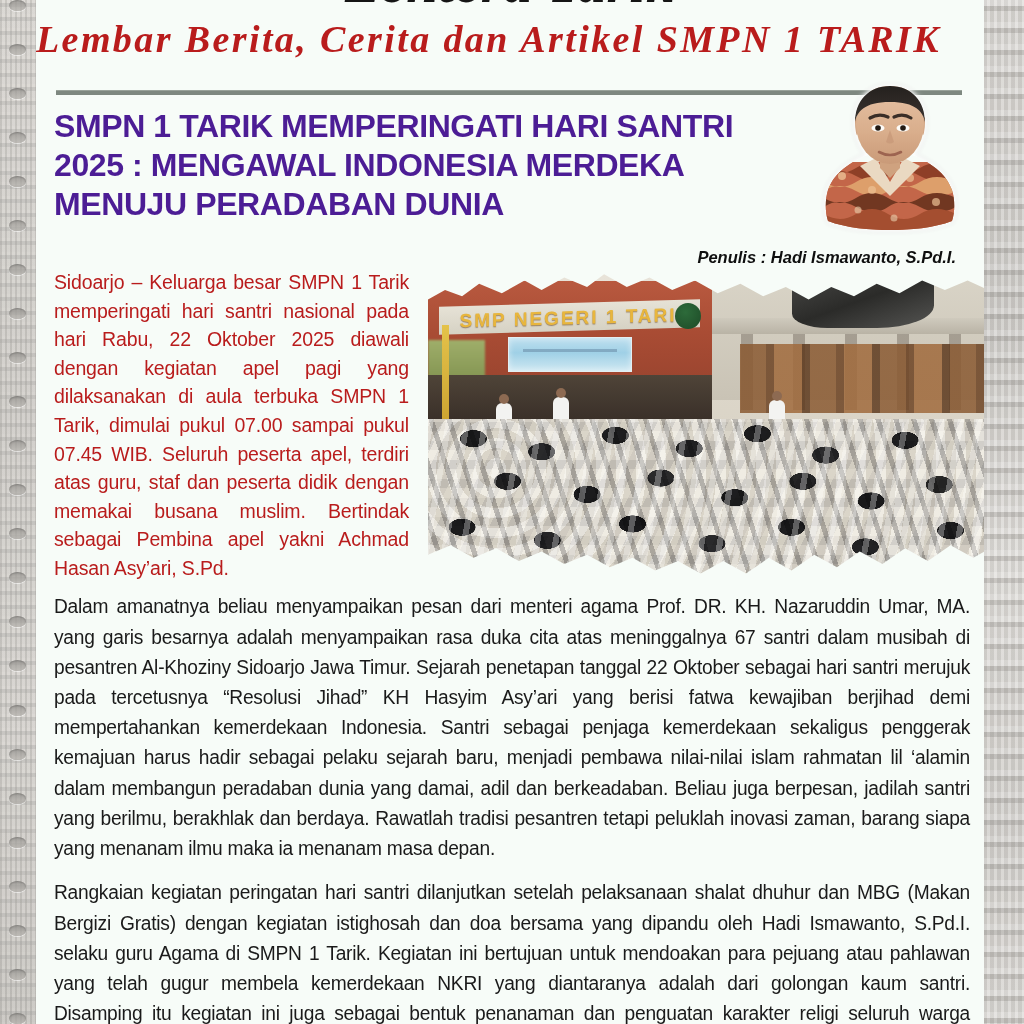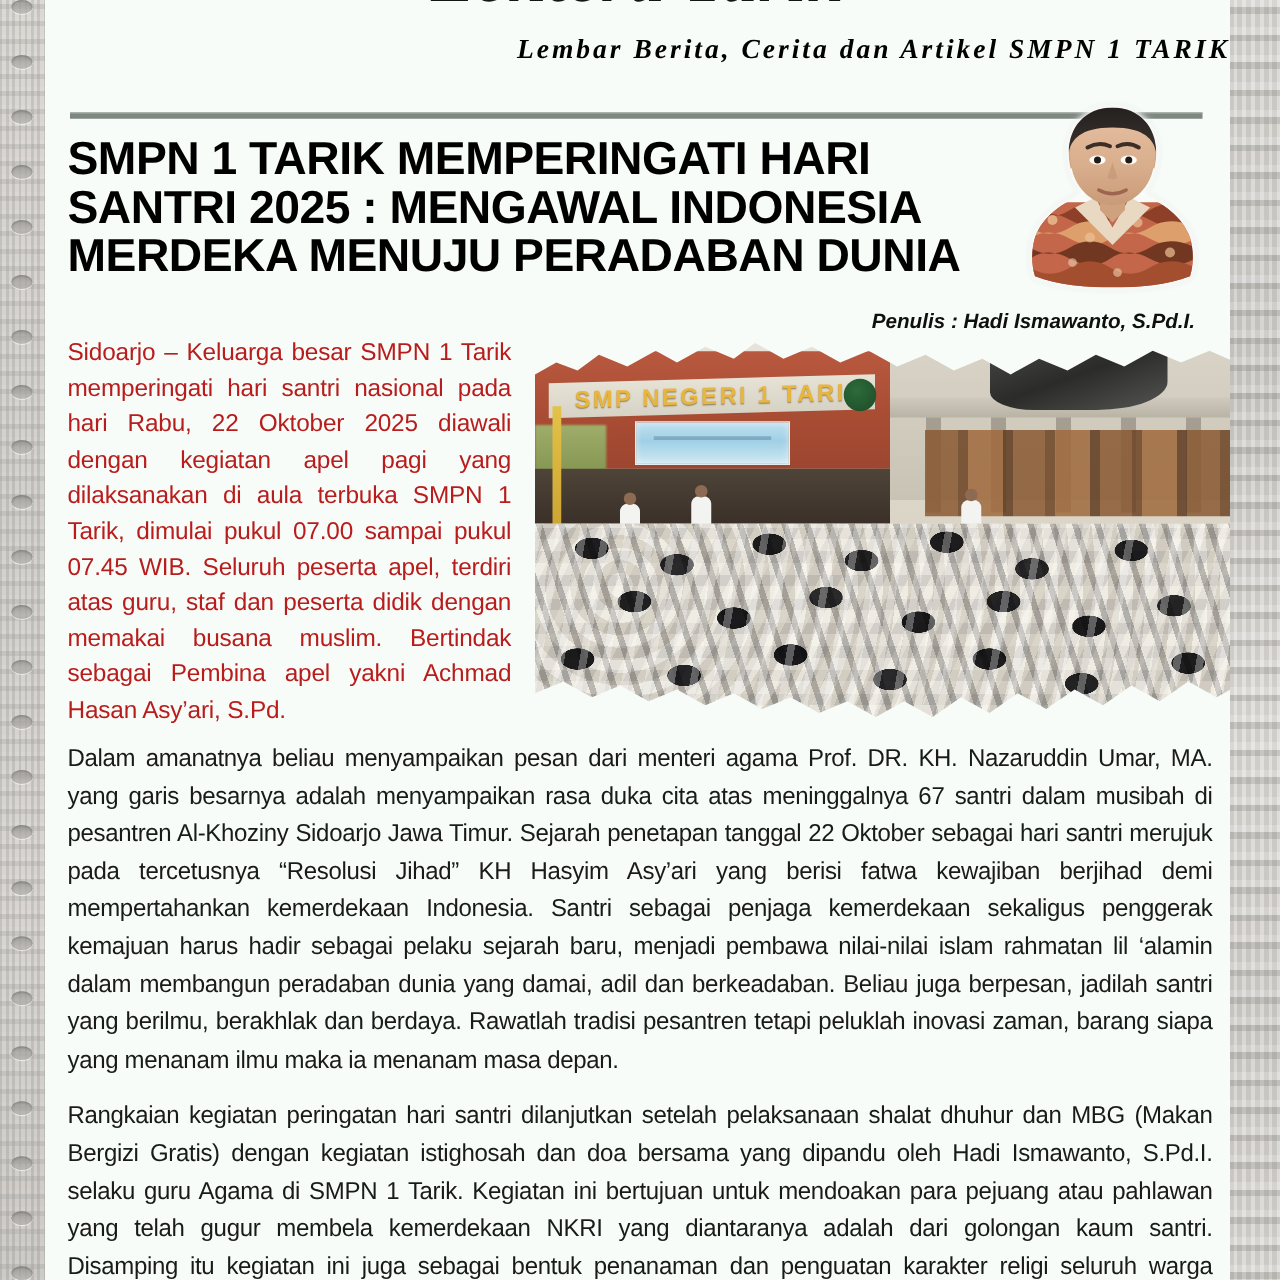--- a/index.html
+++ b/index.html
@@ -62,44 +62,44 @@
     font-family:"Liberation Serif", serif;
     font-weight:700; font-style:italic;
     font-size:56px; line-height:46px;
     text-align:center; color:#151515;
     letter-spacing:1px;
     white-space:nowrap;
   }
 
   .subtitle{
     position:absolute; left:0; right:0; top:22px;
-    text-align:right;
+    text-align:left;
     font-family:"Liberation Serif", serif;
     font-style:italic; font-weight:700;
-    font-size:22px; line-height:34px;
+    font-size:38px; line-height:34px;
     letter-spacing:2.4px;
-    color:#000000;
+    color:#b91c1c;
     white-space:nowrap;
   }
 
   .rule{
     position:absolute; left:20px; right:22px; top:90px;
     height:5px;
     background:#7e8880;
     border-top:1px solid #99a29a;
   }
 
   
   .headline{
     position:absolute; left:18px; top:107px; width:716px;
     font-family:"Liberation Sans", sans-serif;
     font-weight:700;
-    font-size:37px; line-height:39px;
+    font-size:32px; line-height:39px;
     letter-spacing:-0.4px;
-    color:#000000;
+    color:#4c1d95;
     text-transform:uppercase;
   }
 
   
   .author-photo{
     position:absolute; right:28px; top:78px;
     width:132px; height:152px;
     filter: drop-shadow(0 0 2.5px rgba(255,255,255,.95))
             drop-shadow(0 0 2.5px rgba(255,255,255,.95))
             drop-shadow(0 0 1px rgba(0,0,0,.10));

